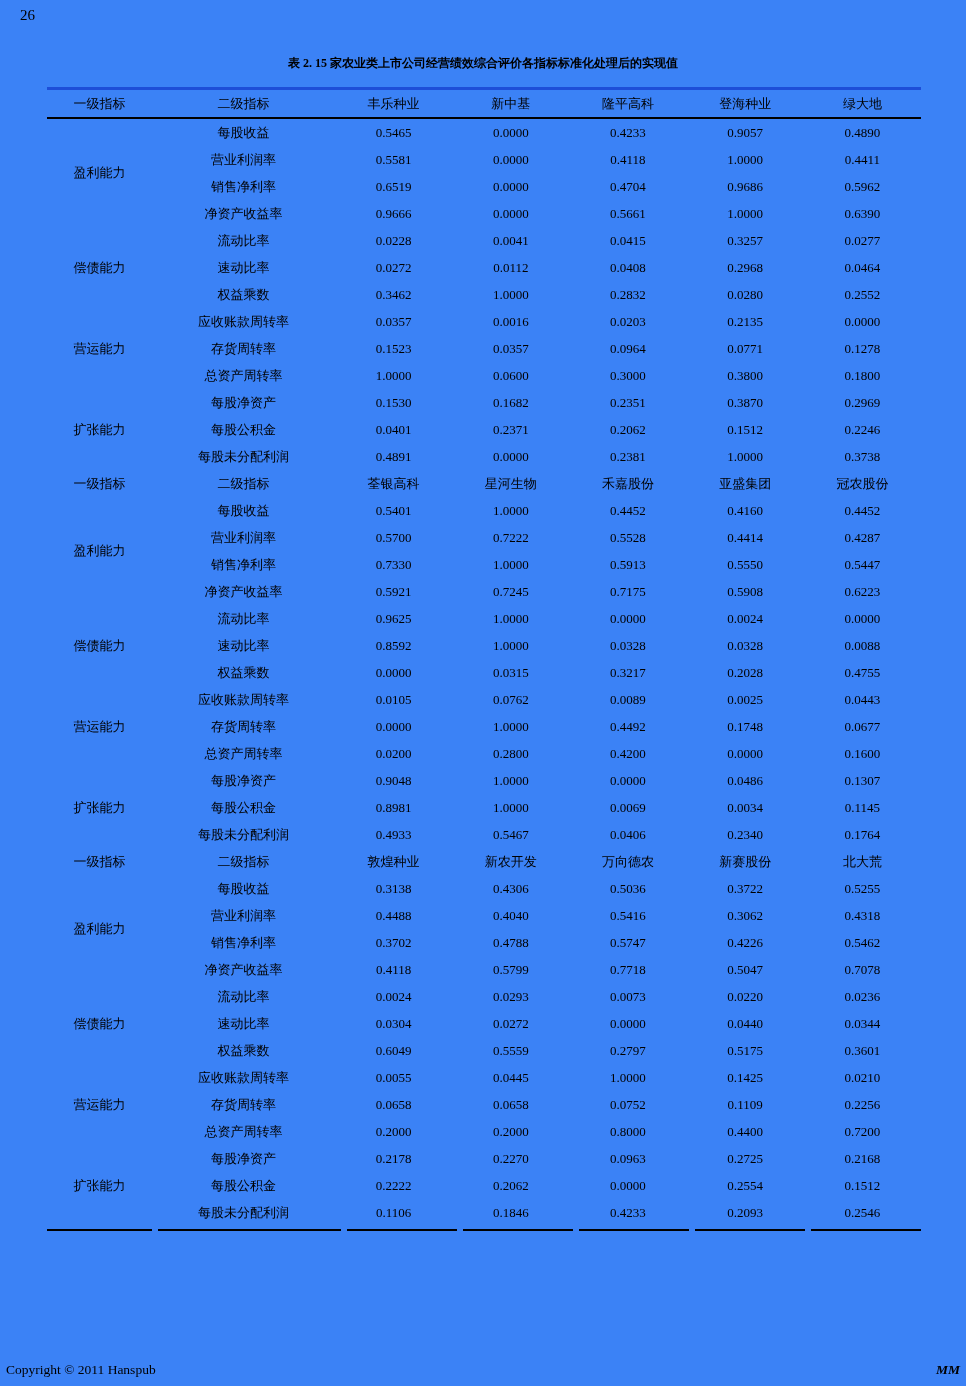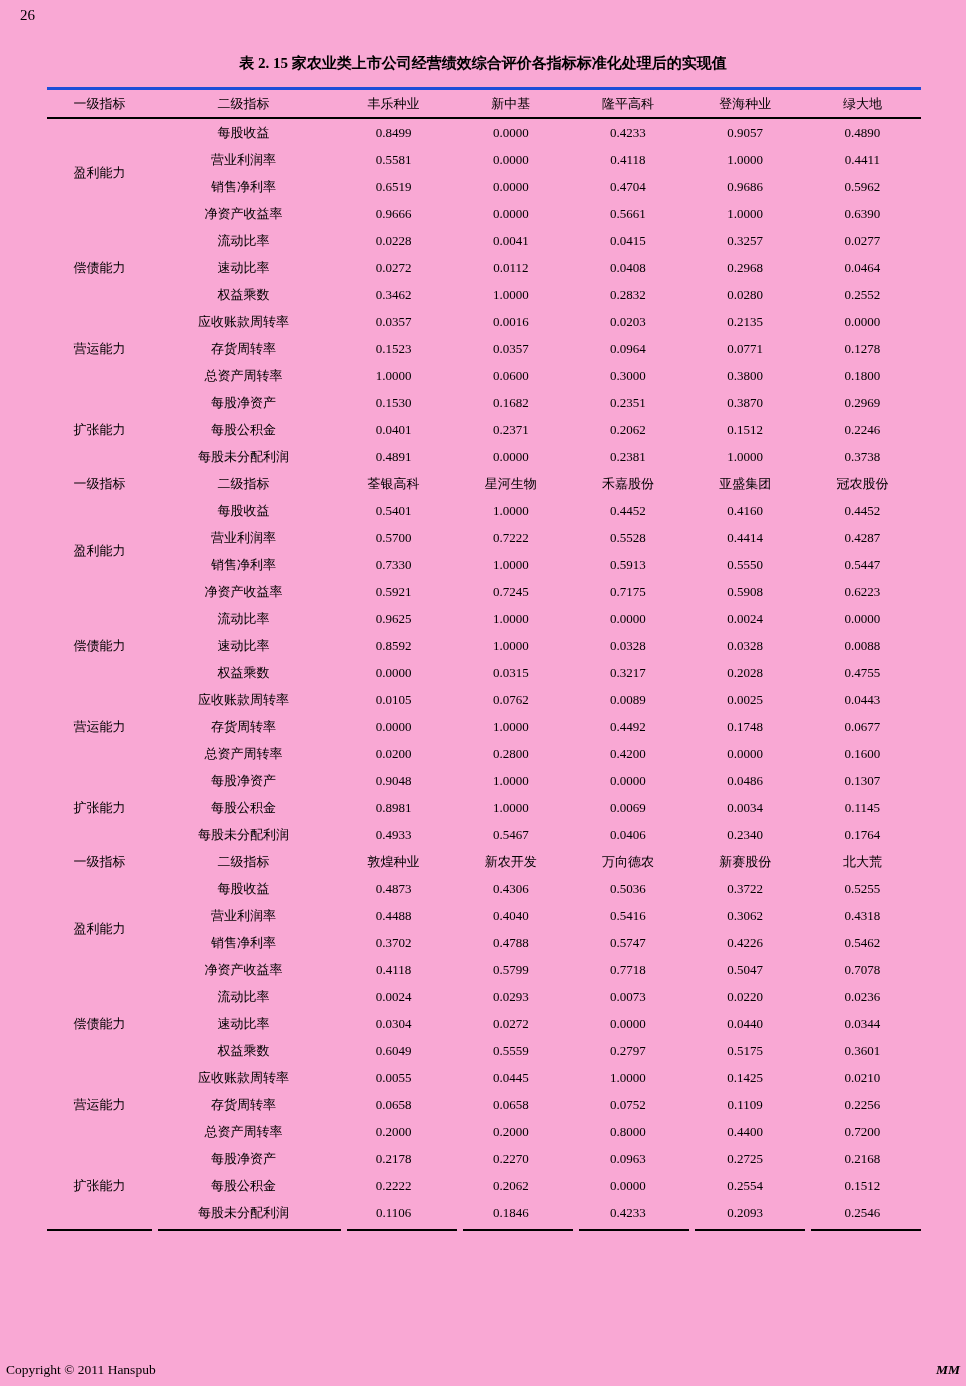--- a/index.html
+++ b/index.html
@@ -2,31 +2,31 @@
 <html><head>
 <meta charset="utf-8">
 <style>
   html, body { margin: 0; padding: 0; background: #ffffff; }
   body {
     width: 966px; height: 1386px;
     font-family: "Liberation Serif", "DejaVu Serif", serif;
     color: #000;
     overflow: hidden;
   }
-  .page { position: relative; width: 966px; height: 1386px; background: #f9a8d4; }
+  .page { position: relative; width: 966px; height: 1386px; background: #3b82f6; }
 
   
   .page-header { position: relative; height: 30px; padding-top: 7px; }
   .page-num { position: absolute; left: 20px; top: 7px; font-size: 15px; }
   .running-title { display: block; text-align: center; font-size: 15px; }
 
   
   .captions { margin-top: 15px; text-align: center; font-weight: bold; }
   .caption-en { font-size: 12.5px; line-height: 20px; }
-  .caption-zh { font-size: 15px; line-height: 22px; }
+  .caption-zh { font-size: 12px; line-height: 22px; }
 
   
   .table-area { margin: 13px 45px 0 47px; border-top: 3px solid #1d4ed8; }
   table#main-table {
     width: 100%; border-collapse: collapse; table-layout: fixed;
     font-size: 13px;
   }
   #main-table td, #main-table th {
     text-align: center; font-weight: normal; padding: 0;
     height: 27px; vertical-align: middle;
@@ -84,21 +84,21 @@
             <th>二级指标</th>
             <th>丰乐种业</th>
             <th>新中基</th>
             <th>隆平高科</th>
             <th>登海种业</th>
             <th>绿大地</th>
           </tr>
           <tr>
             <td rowspan="4" class="cat">盈利能力</td>
             <td>每股收益</td>
-            <td>0.8499</td>
+            <td>0.5465</td>
             <td>0.0000</td>
             <td>0.4233</td>
             <td>0.9057</td>
             <td>0.4890</td>
           </tr>
           <tr>
             <td>营业利润率</td>
             <td>0.5581</td>
             <td>0.0000</td>
             <td>0.4118</td>
@@ -322,21 +322,21 @@
             <th>二级指标</th>
             <th>敦煌种业</th>
             <th>新农开发</th>
             <th>万向德农</th>
             <th>新赛股份</th>
             <th>北大荒</th>
           </tr>
           <tr>
             <td rowspan="4" class="cat">盈利能力</td>
             <td>每股收益</td>
-            <td>0.4873</td>
+            <td>0.3138</td>
             <td>0.4306</td>
             <td>0.5036</td>
             <td>0.3722</td>
             <td>0.5255</td>
           </tr>
           <tr>
             <td>营业利润率</td>
             <td>0.4488</td>
             <td>0.4040</td>
             <td>0.5416</td>

